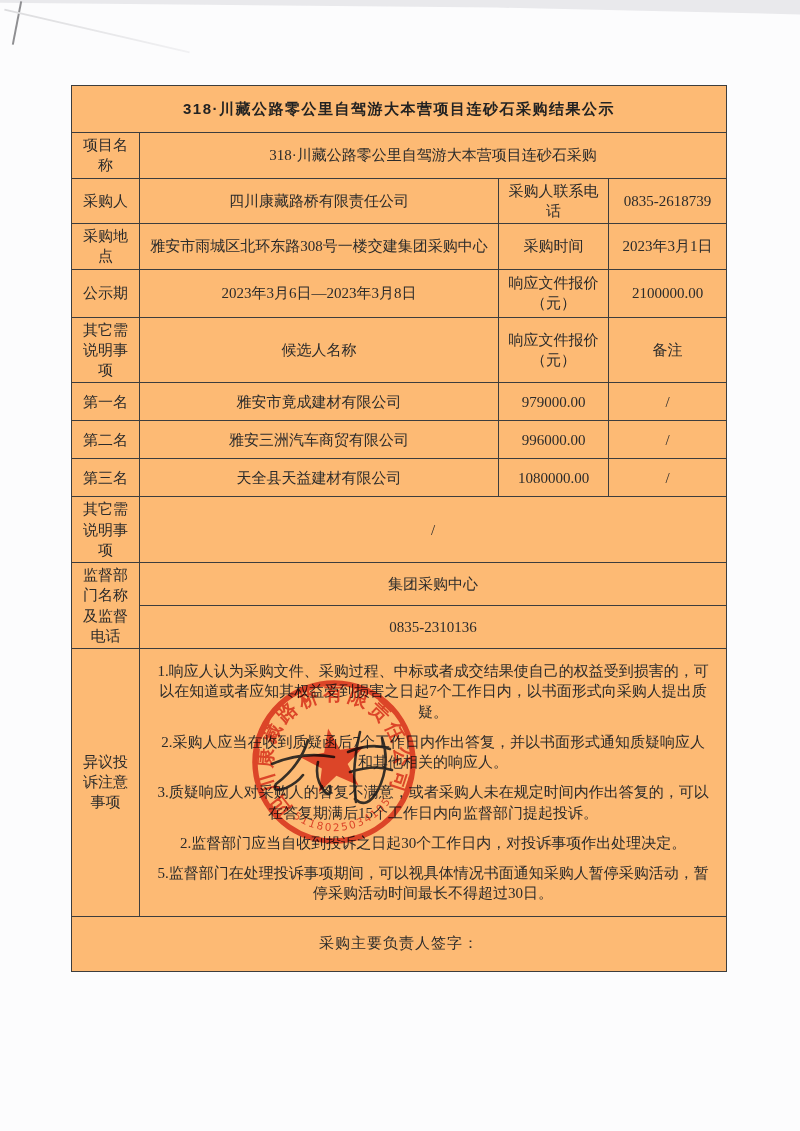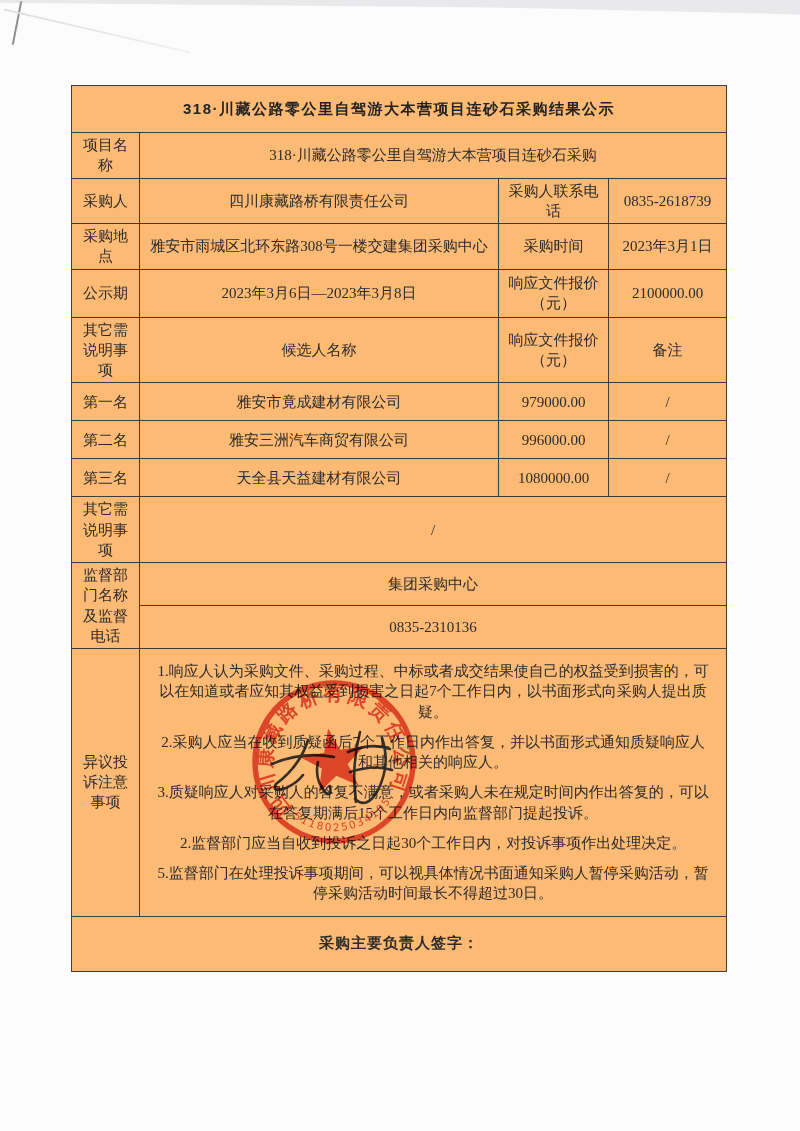--- a/index.html
+++ b/index.html
@@ -49,21 +49,21 @@
   }
   td.lbl{font-size:14.5px;padding:2px 1px;margin-top:16px;}
   td.small{font-size:14px;padding:2px 2px;}
   td.pre{white-space:pre-line;}
   td.notes-cell{
     text-align:left;vertical-align:middle;
     padding:5px 8px 5px 8px;
     font-size:15px;line-height:21px;
   }
   td.sign-cell{
-    text-align:left;font-size:16px;padding-left:5px;letter-spacing:1px;font-weight:bold;
+    text-align:left;font-size:16px;padding-left:5px;letter-spacing:1px;
   }
   .note-line{margin:10px;}
   
   .signature-svg{position:absolute;left:252px;top:722px;z-index:3;}
   .stamp-svg{
     position:absolute;left:239px;top:667px;z-index:4;
     color:var(--stamp-color,#d8423a);
     transform:rotate(-10deg);
     mix-blend-mode:multiply;
     opacity:0.85;

